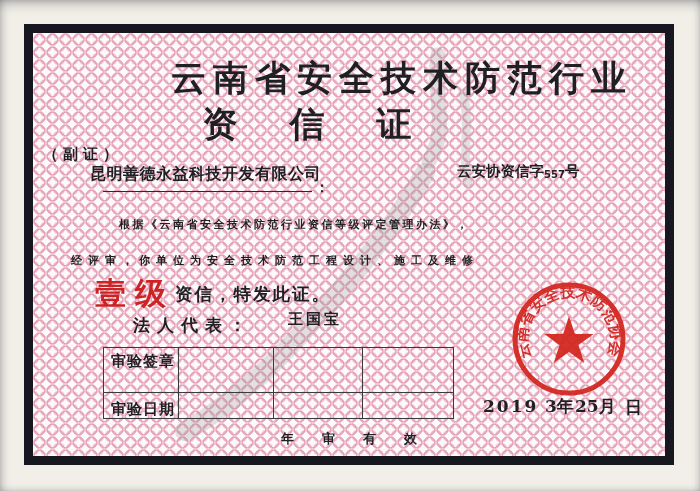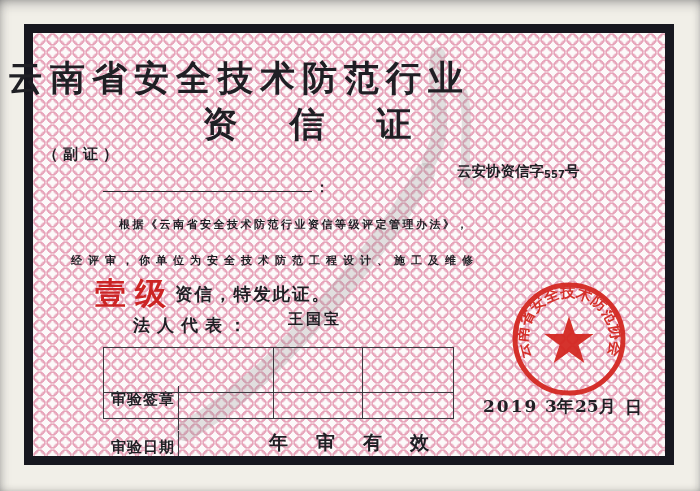--- a/index.html
+++ b/index.html
@@ -22,21 +22,21 @@
     background-color:#fcfafa;
     background-image:
       radial-gradient(circle, rgba(0,0,0,0) 4.1px, rgba(229,156,180,.85) 4.6px, rgba(229,156,180,.85) 5.7px, rgba(0,0,0,0) 6.2px),
       radial-gradient(circle, rgba(0,0,0,0) 4.1px, rgba(229,156,180,.85) 4.6px, rgba(229,156,180,.85) 5.7px, rgba(0,0,0,0) 6.2px);
     background-size:13px 13px;
     background-position:0 0, 6.5px 6.5px;
   }
   .cert *{position:absolute;box-sizing:border-box;color:#1f1f24;}
   .watermark{left:0;top:0;width:634px;height:425px;pointer-events:none;}
   .title1{
-    left:0;top:22px;width:100%;margin:0;text-align:left;
+    left:0;top:22px;width:100%;margin:0;text-align:right;
     font-size:35px;font-weight:bold;letter-spacing:7px;text-indent:7px;
     transform:translateX(-32px);white-space:nowrap;
   }
   .title2{
     left:0;top:68px;width:100%;margin:0;text-align:center;
     font-size:35px;font-weight:bold;letter-spacing:52px;text-indent:52px;
     transform:translateX(-42px);white-space:nowrap;
   }
   .subtitle{
     left:0;top:112px;width:100%;
@@ -55,34 +55,34 @@
   .grade{position:static;color:#cc2424;font-size:31px;font-weight:bold;letter-spacing:9px;}
   .grade-suffix{position:static;font-size:17.5px;font-weight:600;letter-spacing:2px;vertical-align:4px;}
   .legal-label{left:100px;top:281px;font-size:17px;font-weight:600;letter-spacing:7px;white-space:nowrap;}
   .legal-name{left:255px;top:277px;font-size:15px;font-weight:600;letter-spacing:3px;white-space:nowrap;}
   .vtable{left:70px;top:314px;width:351px;border:1.6px solid #3a3a40;background:transparent;}
   .vrow{position:relative;display:flex;width:100%;}
   .vrow.r1{height:44px;}
   .vrow.r2{height:26px;border-top:1.4px solid #3a3a40;}
   .vcell{position:relative;height:100%;border-right:1.4px solid #3a3a40;}
   .vcell:last-child{border-right:none;}
-  .vcell.c0{width:75px;margin-top:38px;}
+  .vcell.c0{width:75px;}
   .vcell.c1{width:95px;}
   .vcell.c2{width:89px;}
   .vcell.c3{width:89px;flex:1;}
   .vcell.label{font-size:15px;font-weight:600;letter-spacing:1px;padding:4px 0 0 7px;white-space:nowrap;}
   .vrow.r2 .vcell.label{padding-top:7px;}
   .date-seg{font-size:17px;font-weight:600;white-space:nowrap;}
   .d-year{left:450px;top:363px;letter-spacing:2px;font-family:"DejaVu Serif","Liberation Serif",serif;}
   .d-month{left:512px;top:362px;}
   .d-day{left:542px;top:362px;}
   .d-daychar{left:592px;top:363px;}
   .footer{
     left:0;top:397px;width:100%;text-align:center;
-    font-size:19px;font-weight:600;letter-spacing:28px;text-indent:28px;
+    font-size:13px;font-weight:600;letter-spacing:28px;text-indent:28px;
     white-space:nowrap;
   }
   .seal{left:476px;top:246px;width:120px;height:120px;opacity:.93;}
 </style>
 </head>
 <body>
 
 <div class="page">
   <div class="cert">
 
@@ -91,20 +91,21 @@
         <path d="M 405 22 C 398 60, 418 92, 396 128" stroke-width="15"></path>
         <path d="M 392 140 C 352 210, 292 278, 232 338 C 202 364, 176 386, 152 398" stroke-width="20"></path>
         <path d="M 430 60 C 438 90, 428 120, 435 150" stroke-width="9"></path>
       </g>
     </svg>
 
     <h1 class="title1">云南省安全技术防范行业</h1>
     <h1 class="title2">资信证</h1>
     <div class="subtitle">（副证）</div>
 
+    <div class="company">昆明善德永益科技开发有限公司</div>
     <div class="certno"><span style="position:static">云安协资信字</span><span class="num">557</span><span style="position:static">号</span></div>
     <div class="underline"></div>
     <span class="ucolon">：</span>
 
     <p class="body-line body1">根据《云南省安全技术防范行业资信等级评定管理办法》，</p>
     <p class="body-line body2">经评审，你单位为安全技术防范工程设计、施工及维修</p>
 
     <div class="grade-line"><span class="grade">壹级</span><span class="grade-suffix">资信，特发此证。</span></div>
 
     <div class="legal-label">法人代表：</div>

